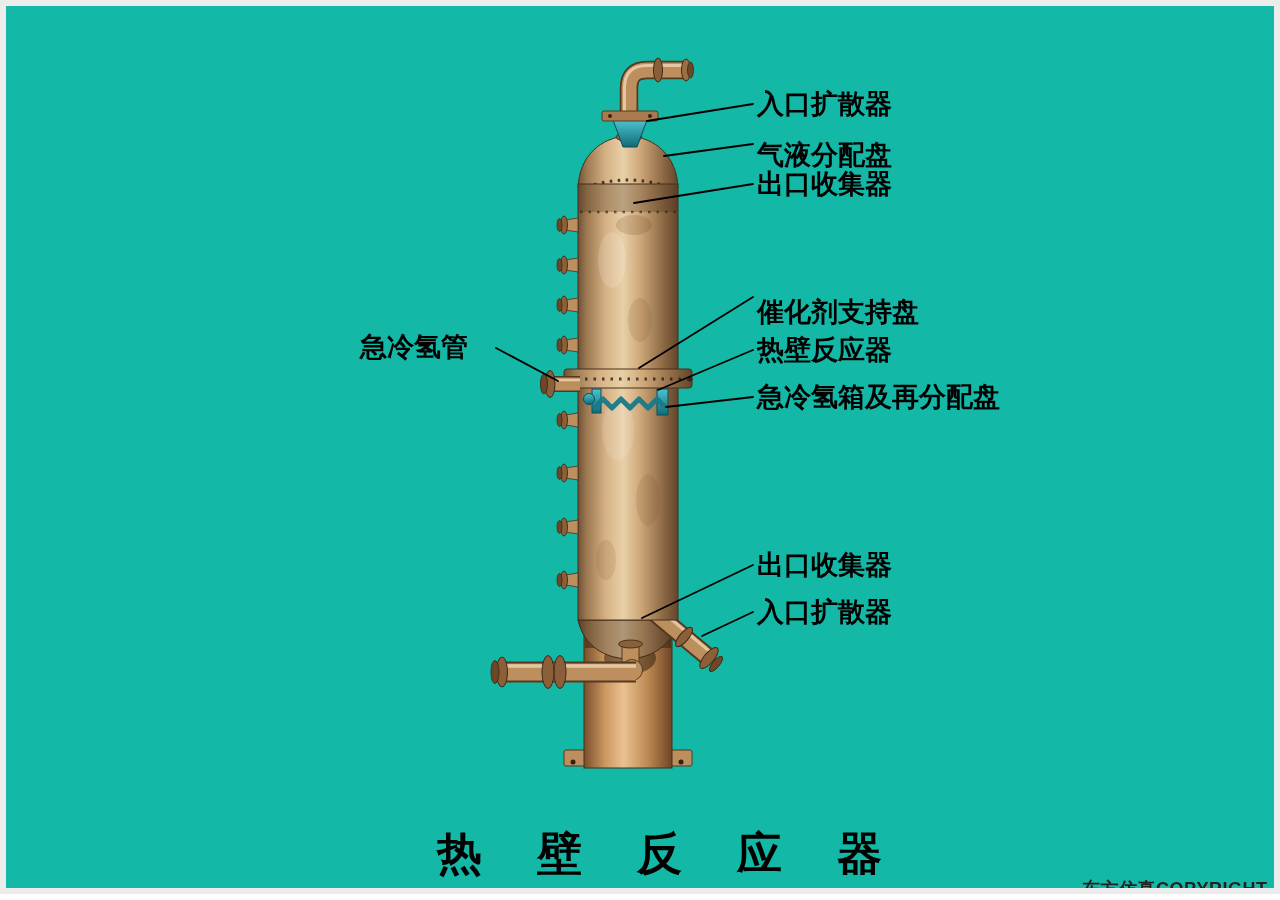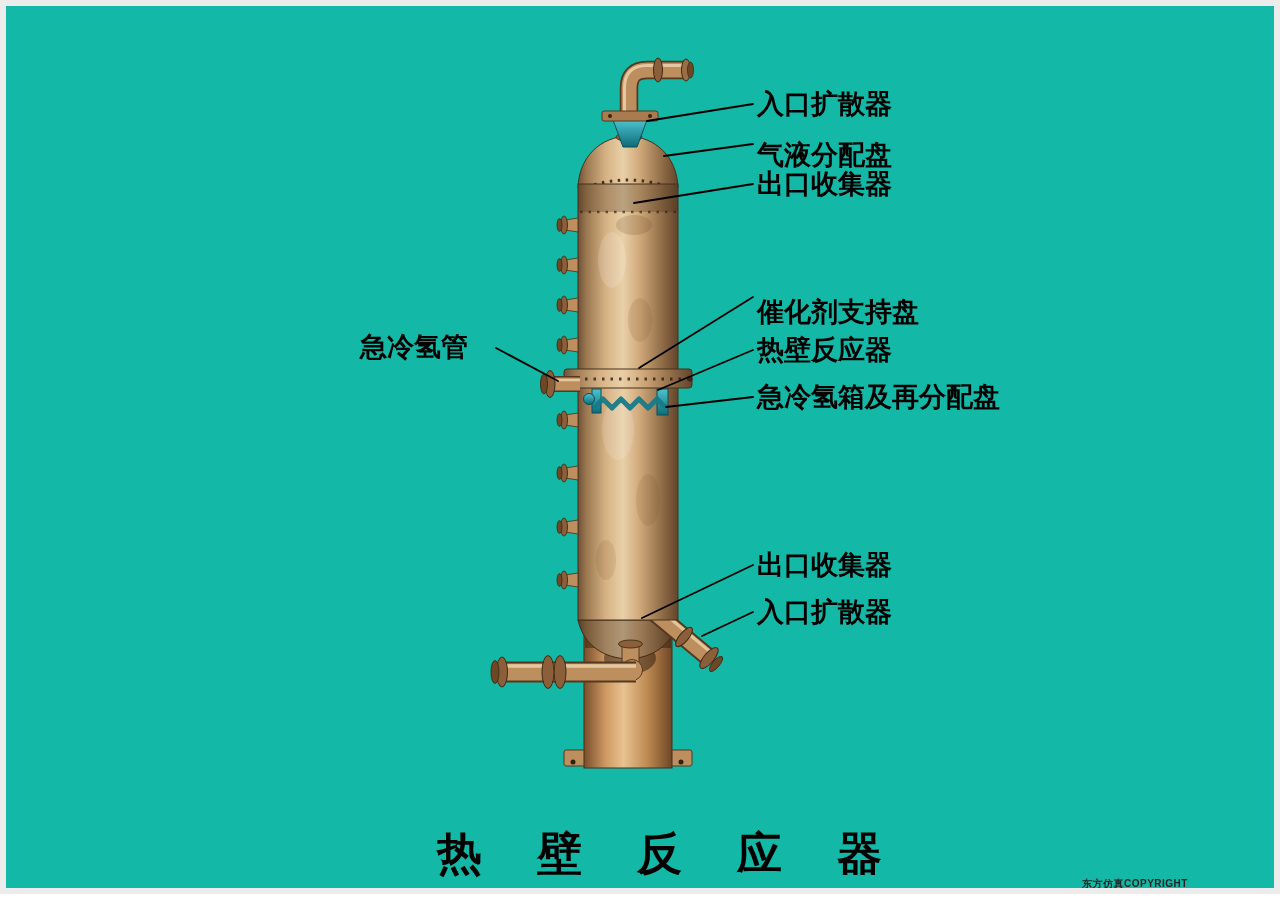--- a/index.html
+++ b/index.html
@@ -38,21 +38,21 @@
     letter-spacing: 55px;
     color: #000000;
     white-space: nowrap;
     text-align: right;
   }
   .copyright {
     position: absolute;
     z-index: 10;
     top: 877px;
     left: 1082px;
-    font-size: 10px;
+    font-size: 18px;
     font-weight: 700;
     color: #222222;
     letter-spacing: 0.5px;
     font-family: "Liberation Sans", sans-serif;
     white-space: nowrap;
   }
 </style>
 </head>
 <body>
 

